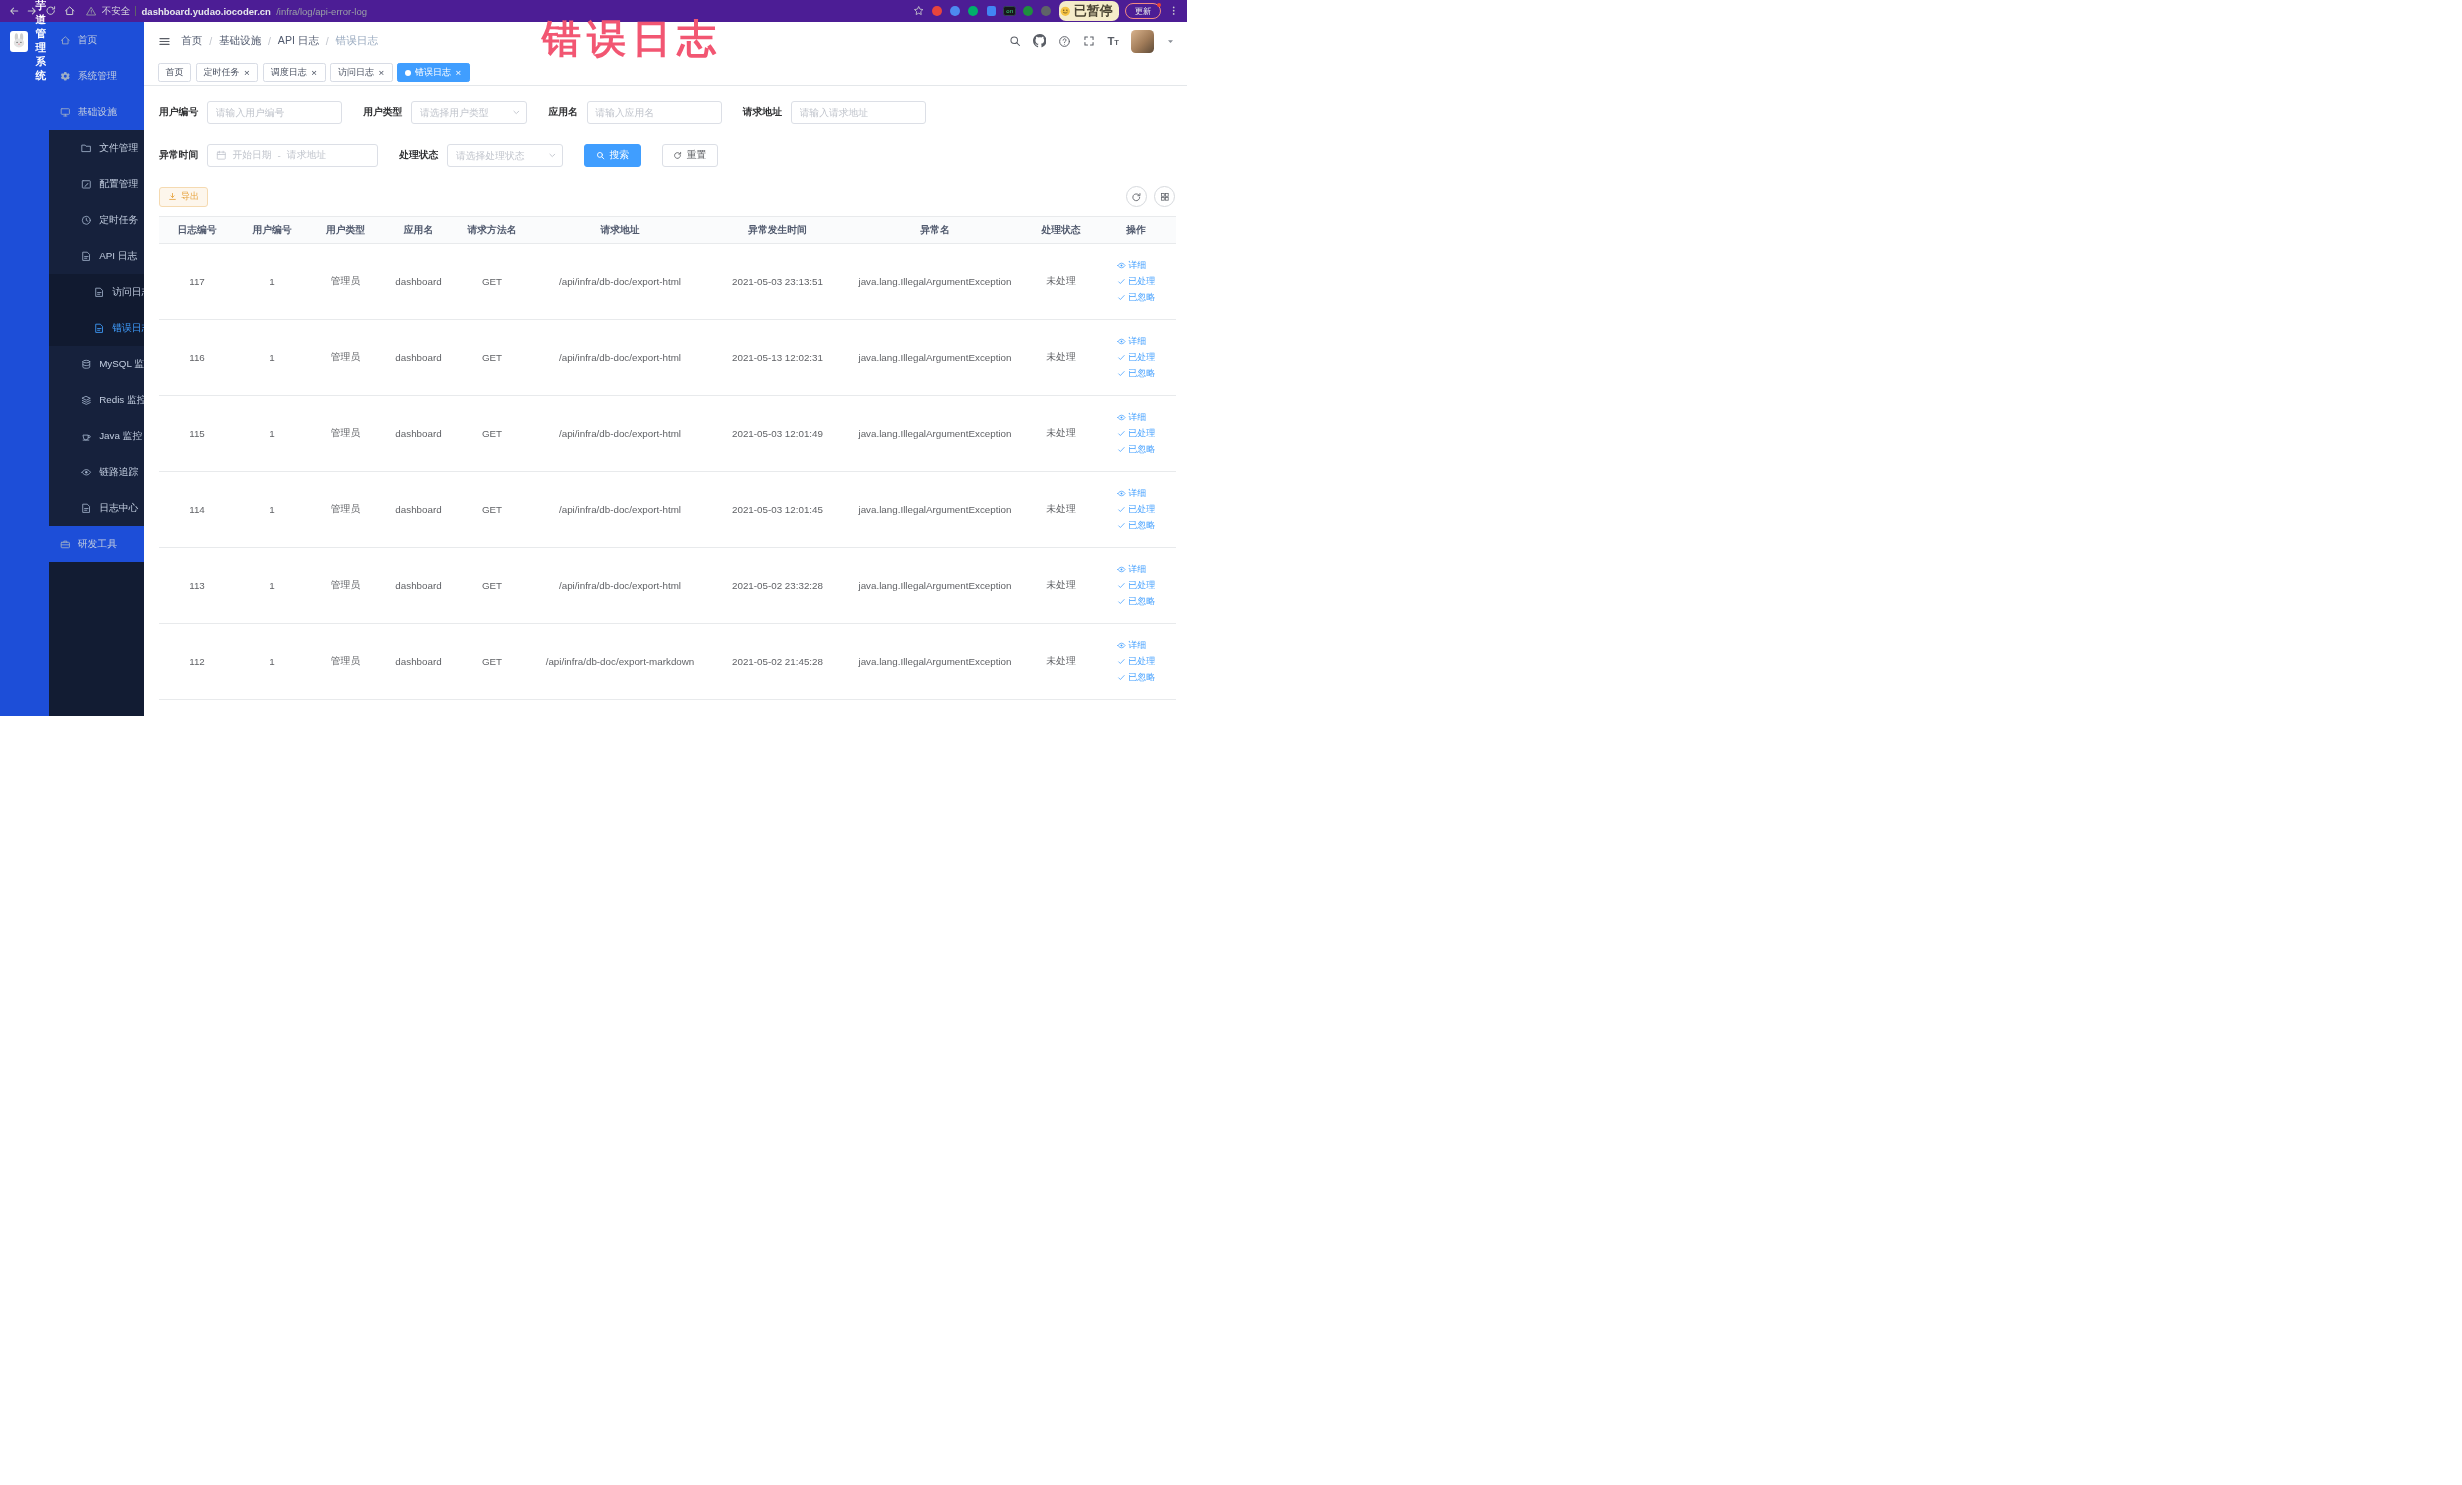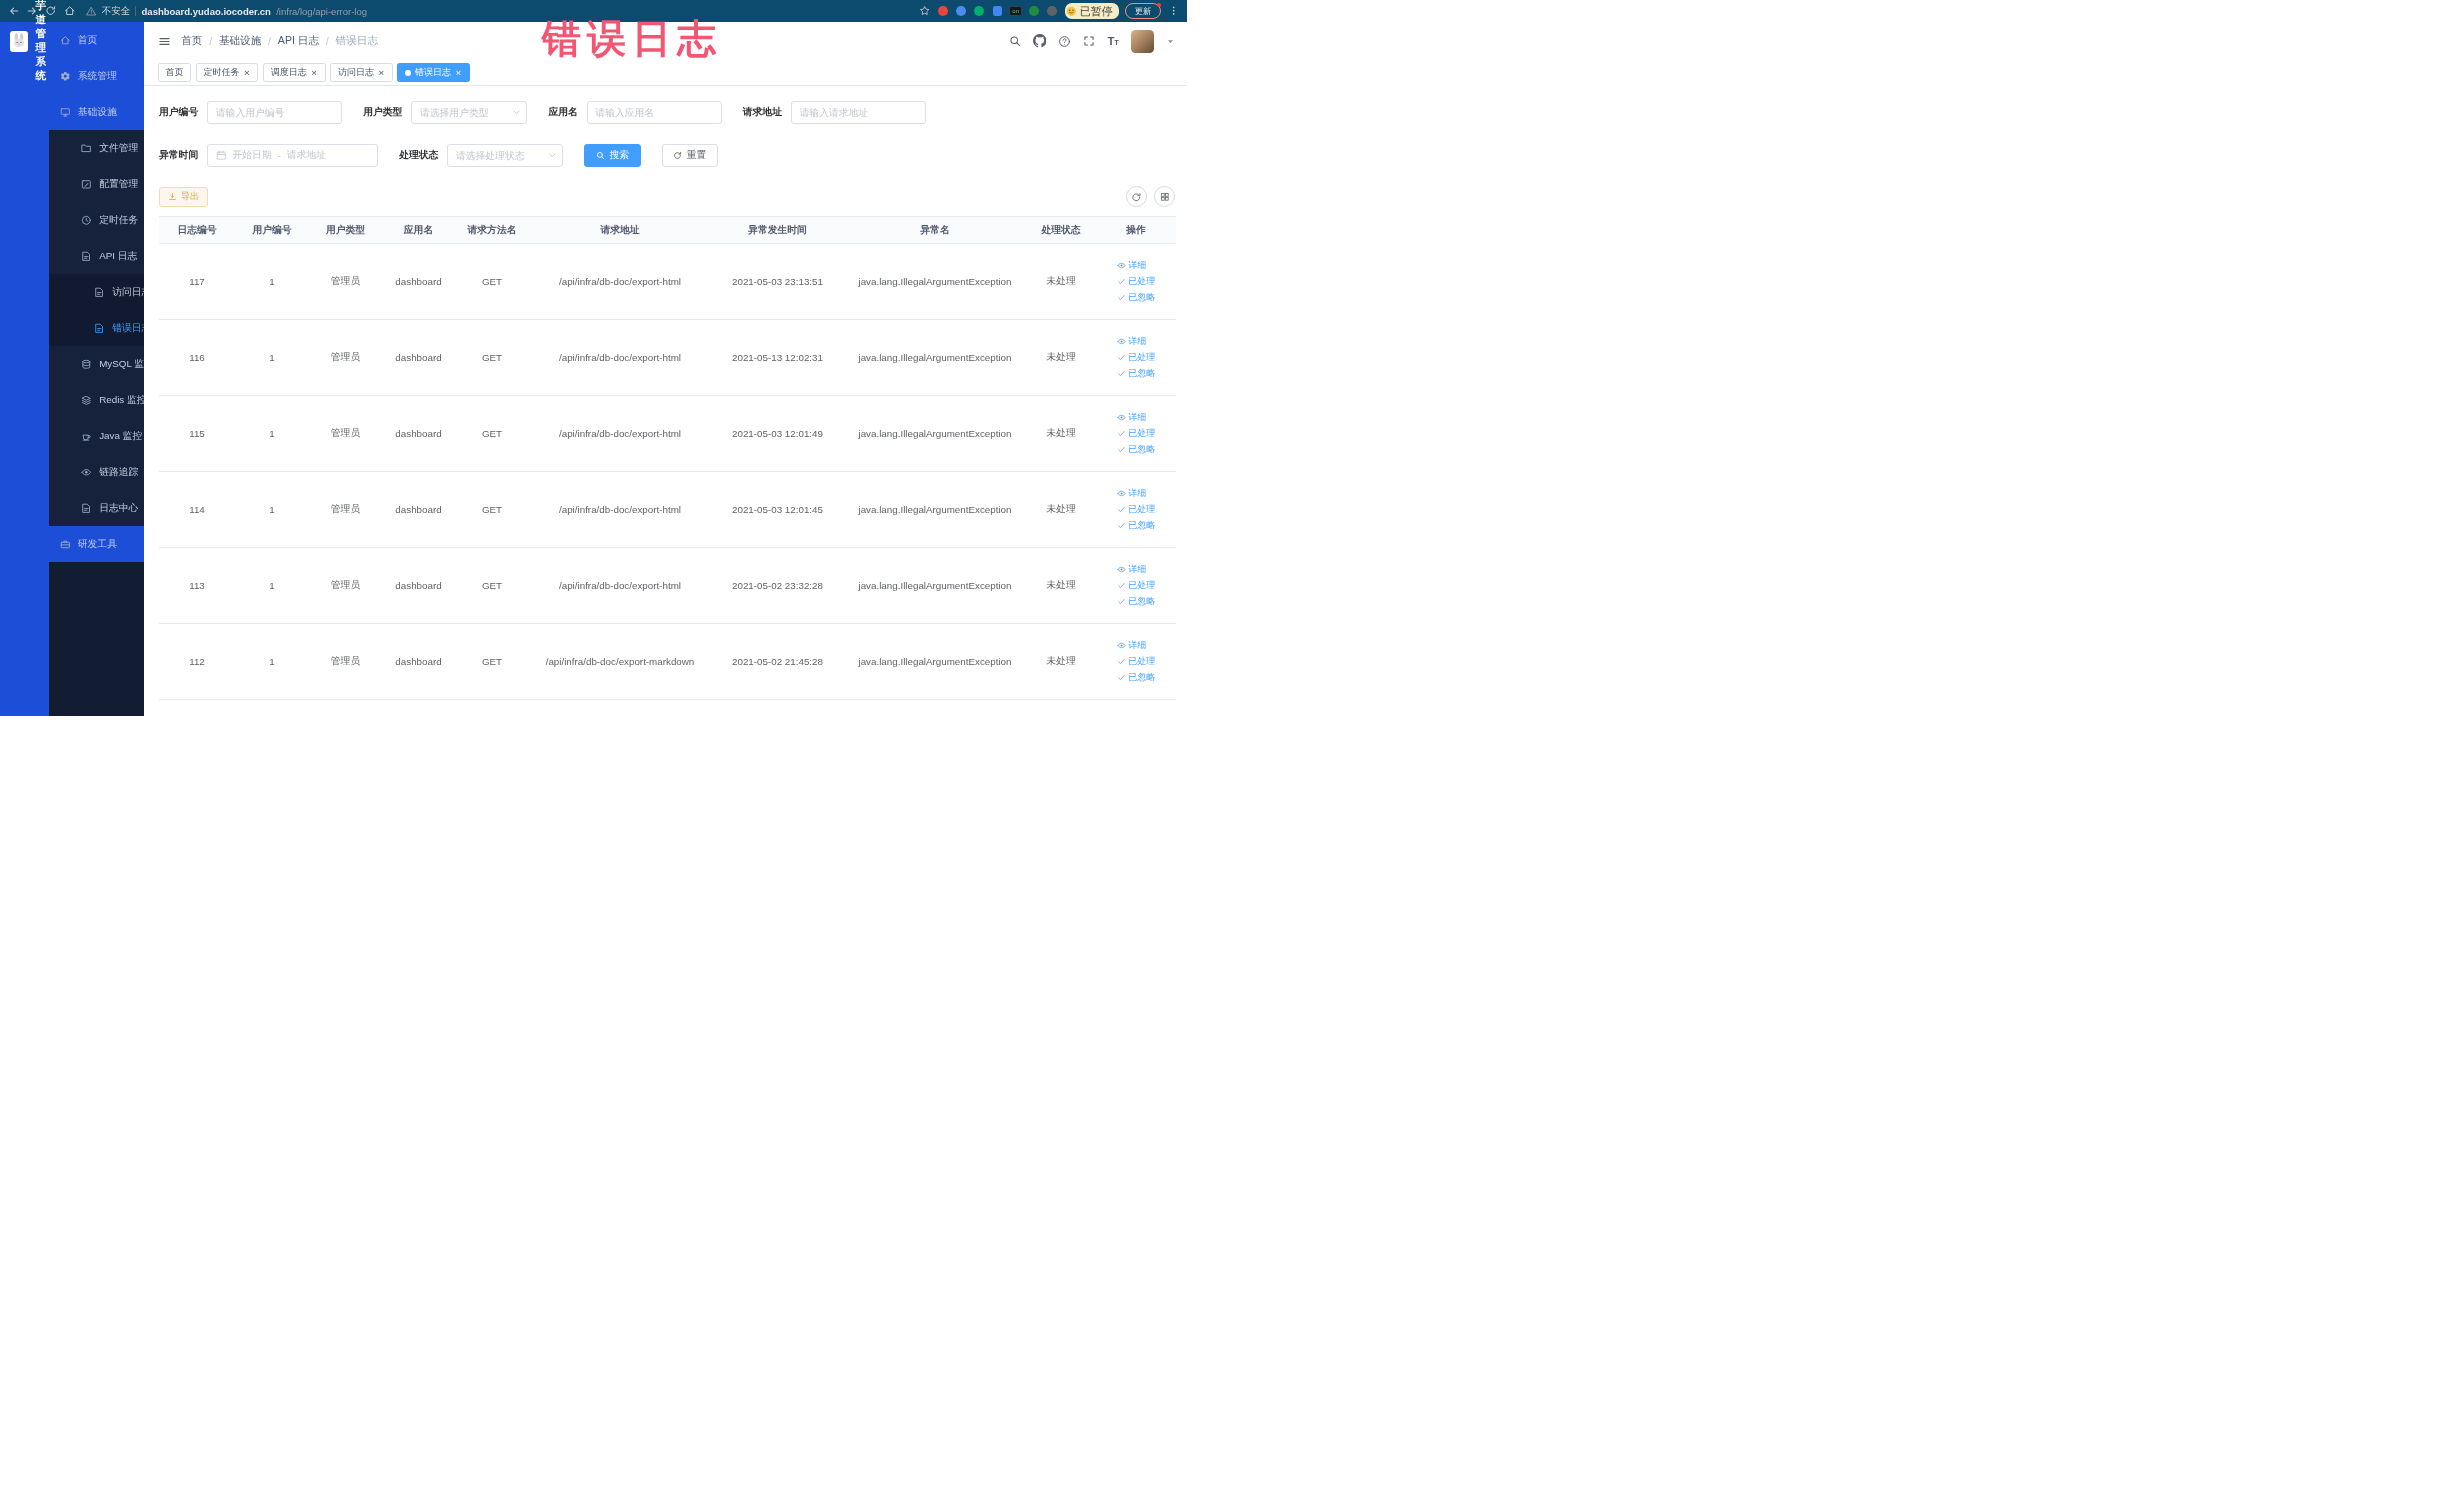--- a/index.html
+++ b/index.html
@@ -1,39 +1,39 @@
 <!DOCTYPE html>
 <html style="font-size:12px"><head>
 <meta charset="utf-8">
 <style>
   *{margin:0;padding:0;box-sizing:border-box;}
   html,body{width:1187px;height:716px;overflow:hidden;}
   body{font-family:"Liberation Sans","DejaVu Sans",sans-serif;background:#fff;position:relative;font-size:9.8px;color:#606266;}
   svg{display:block;}
 
   
-  .browser-bar{height:22px;background:#0c4a6e;display:flex;align-items:center;padding:0 7.6px;gap:6.8px;color:#c8cacd;}
+  .browser-bar{height:22px;background:#4c1d95;display:flex;align-items:center;padding:0 7.6px;gap:6.8px;color:#c8cacd;}
   .bicon{width:12px;height:12px;display:flex;align-items:center;justify-content:center;color:#c8cacd;cursor:pointer;}
   .addr{display:flex;align-items:center;gap:5.3px;flex:1;min-width:0;padding-left:3px;font-size:9.5px;}
   .addr .warn{color:#9aa0a6;}
   .sec-label{color:#dadce0;}
   .addr-divider{width:0.8px;height:10.6px;background:#5f6368;}
   .url-domain{color:#e8eaed;font-weight:bold;}
   .url-path{color:#9aa0a6;}
   .b-right{display:flex;align-items:center;gap:6.8px;}
   .ext{width:11.4px;height:11.4px;display:flex;align-items:center;justify-content:center;cursor:pointer;}
   .ext-dot{width:9.8px;height:9.8px;border-radius:50%;}
   .ext-red{background:#e8453c;}
   .ext-drop{background:#4d8af0;}
   .ext-green{background:#00b06b;}
   .ext-grid{background:#4285f4;border-radius:2.3px;}
   .ext-leaf{background:#1e8e3e;}
   .ext-paw{background:#5f6368;}
   .ext-on{background:#17181a;border:0.8px solid #345;color:#3ddc84;font-size:6px;border-radius:2.3px;padding:0.8px 2.3px;line-height:1;}
-  .paused-badge{display:flex;align-items:center;gap:3px;background:#f5ecc9;color:#4a4433;border-radius:6.8px;font-size:11px;padding:0.8px 6px 0.8px 1.5px;cursor:pointer;}
+  .paused-badge{display:flex;align-items:center;gap:3px;background:#f5ecc9;color:#4a4433;border-radius:6.8px;font-size:13px;padding:0.8px 6px 0.8px 1.5px;cursor:pointer;font-weight:bold;}
   .update-btn{position:relative;border:0.8px solid #f28b82;border-radius:8.3px;color:#e8eaed;font-size:8.3px;padding:1.5px 8.3px;cursor:pointer;}
   .upd-dot{position:absolute;top:-1.5px;right:-1.5px;width:4.5px;height:4.5px;border-radius:50%;background:#ea4335;}
 
   
   .app{display:flex;height:694px;}
   .sidebar{width:144px;background:#1d4ed8;display:flex;flex-direction:row;flex-shrink:0;}
   .logo-row{height:38px;display:flex;align-items:center;gap:7.6px;padding-left:9.8px;cursor:pointer;}
   .logo-img{width:21px;height:21px;background:#fff;border-radius:3px;display:flex;align-items:center;justify-content:center;}
   .logo-title{color:#fff;font-size:10.6px;font-weight:bold;}
   .menu{flex:1;display:flex;flex-direction:column;}

